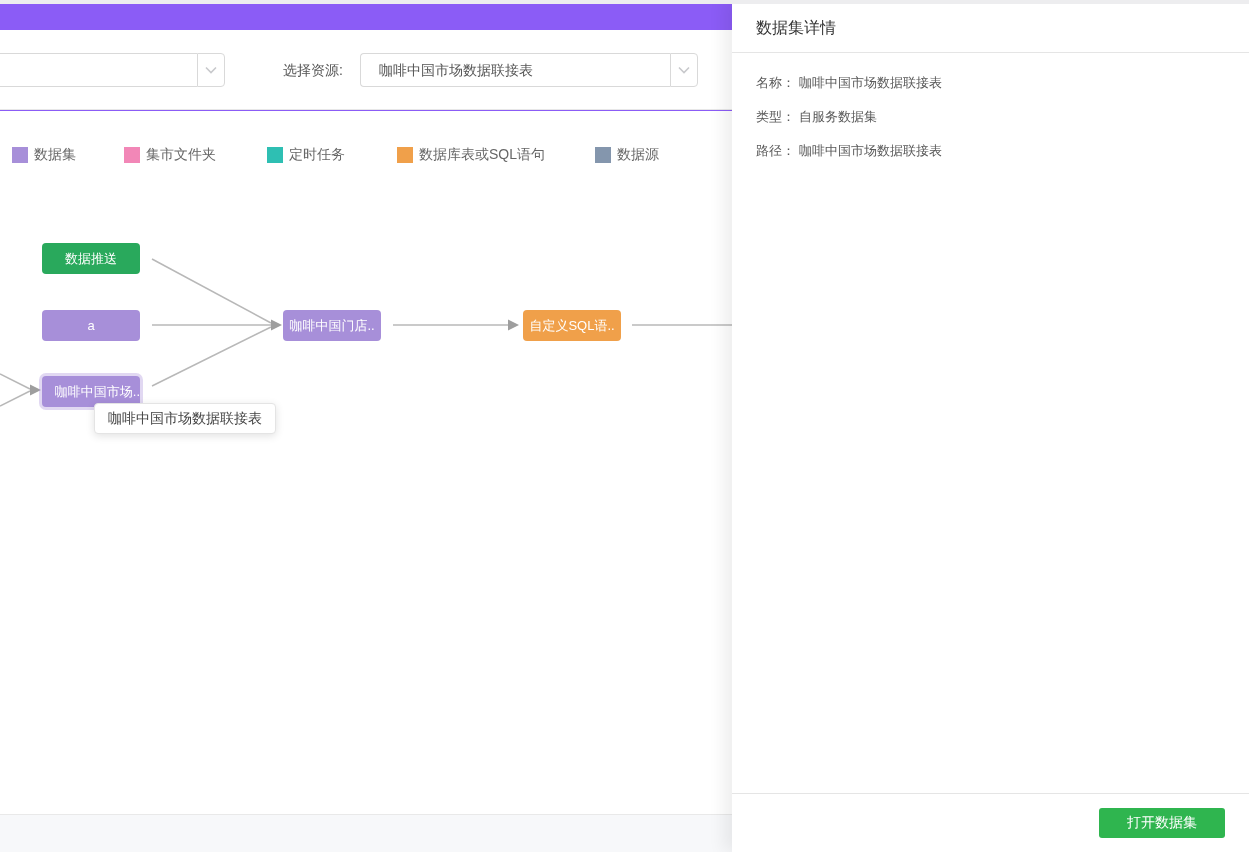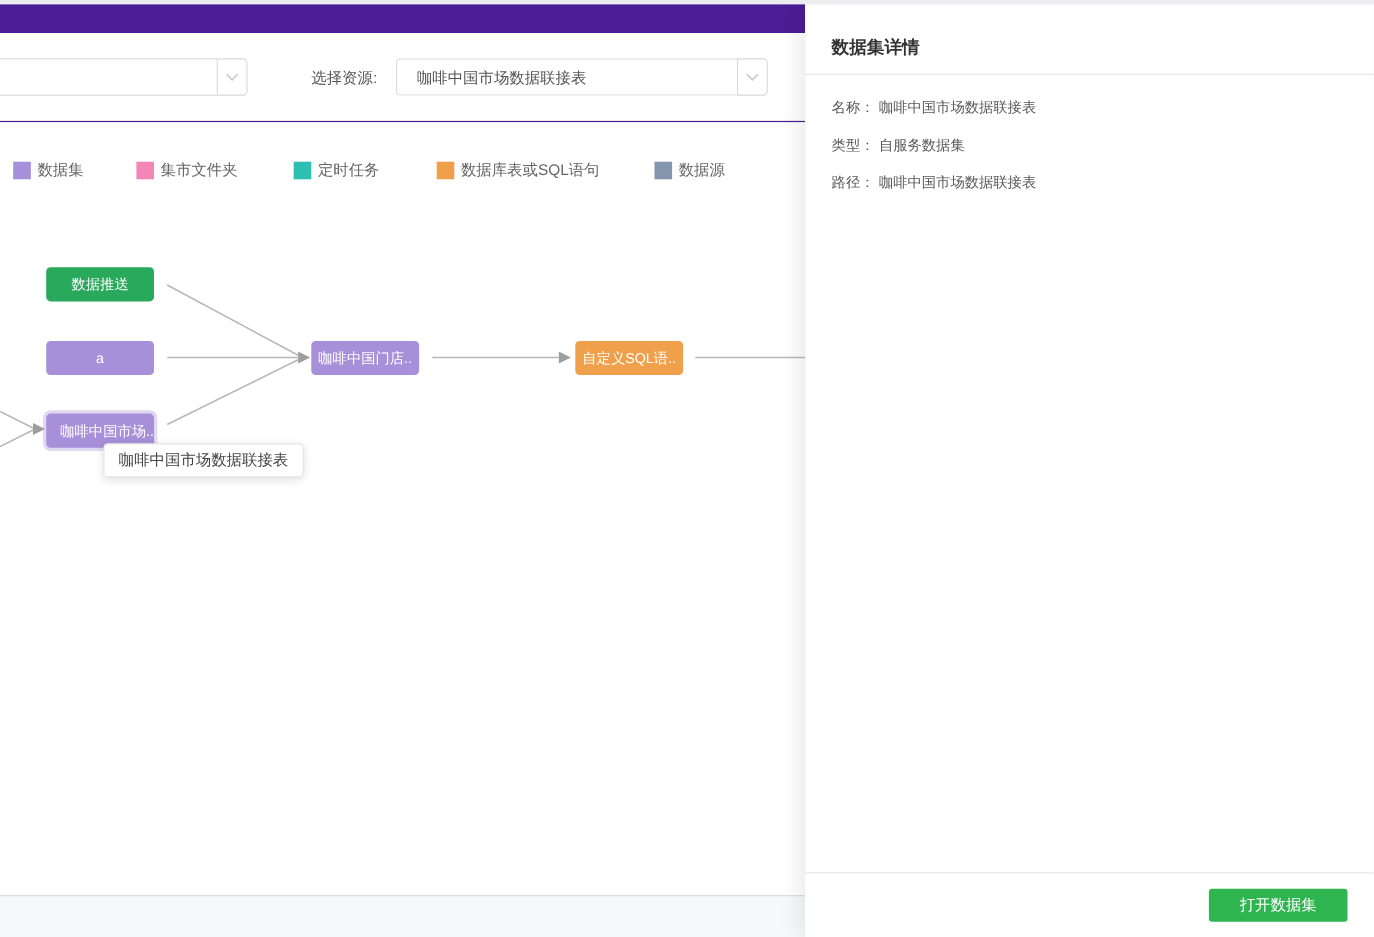--- a/index.html
+++ b/index.html
@@ -5,21 +5,21 @@
   * { margin:0; padding:0; box-sizing:border-box; }
   html,body { width:1249px; height:852px; overflow:hidden;
     font-family:"Liberation Sans","DejaVu Sans",sans-serif; background:#f7f8fa; }
   .stage { position:relative; width:1249px; height:852px; }
 
   
   .top-strip { position:absolute; left:0; top:0; width:1249px; height:4px;
     background:#ededef; z-index:40; }
 
   
-  .main { position:absolute; left:0; top:0; width:732px; height:852px; background:#4c1d95; }
+  .main { position:absolute; left:0; top:0; width:732px; height:852px; background:#8b5cf6; }
   .toolbar { position:absolute; left:0; top:30px; width:732px; height:80px;
     background:#ffffff; border-bottom:1px solid #e7e7e7; }
   .select { position:absolute; display:flex; height:34px; top:23px; }
   .select .sel-input { height:34px; background:#fff; border:1px solid #d9d9d9;
     border-right:none; font-size:14px; color:#555; line-height:32px; padding-left:18px; }
   .select .sel-btn { width:28px; height:34px; background:#fff; border:1px solid #d9d9d9;
     border-radius:0 4px 4px 0; display:flex; align-items:center; justify-content:center; cursor:pointer; }
   .select1 { left:-16px; }
   .select1 .sel-input { width:213px; border-radius:0; }
   .select2 { left:360px; }
@@ -44,21 +44,21 @@
     background:#fff; border:1px solid #e4e4e4; border-radius:4px;
     box-shadow:0 2px 8px rgba(0,0,0,0.12); font-size:14px; color:#444;
     padding:0 13px; z-index:3; white-space:nowrap; }
 
   .footer-bar { position:absolute; left:0; top:814px; width:732px; height:38px;
     background:#f7f8fa; border-top:1px solid #e9e9e9; }
 
   
   .panel { position:absolute; left:732px; top:0; width:517px; height:852px;
     background:#ffffff; box-shadow:-8px 0 16px rgba(0,0,0,0.07); z-index:20; }
-  .panel-header { padding:33px 24px 13px 24px; border-bottom:1px solid #e5e5e5;font-weight:bold; }
+  .panel-header { padding:18px 24px 13px 24px; border-bottom:1px solid #e5e5e5; }
   .panel-title { font-size:16px; color:#333; }
   .panel-body { padding:22px 24px 0 24px; }
   .panel-row { font-size:13px; color:#595959; margin-bottom:19px; line-height:15px; }
   .panel-row .f-label { margin-right:4px; }
   .panel-footer { position:absolute; left:0; bottom:0; width:517px; height:59px;
     border-top:1px solid #e5e5e5; background:#fff; }
   .open-btn { position:absolute; right:24px; top:14px; width:126px; height:30px;
     border:none; border-radius:3px; color:#fff; font-size:14px; cursor:pointer;
     font-family:"Liberation Sans","DejaVu Sans",sans-serif; }
 </style>

